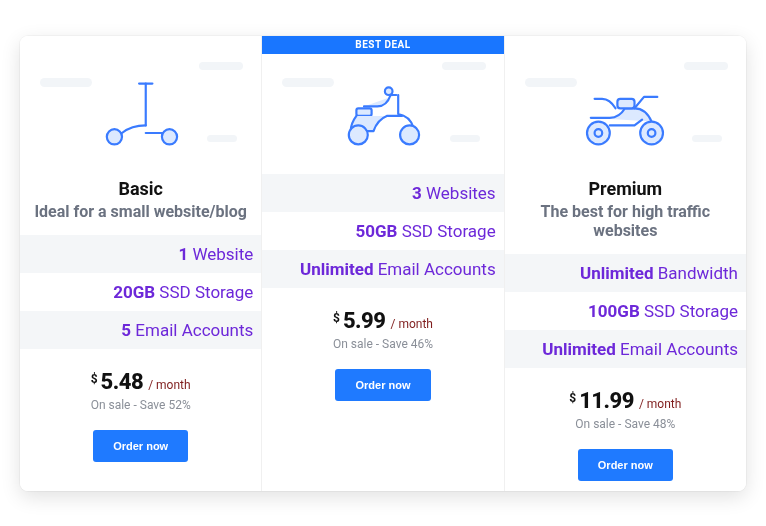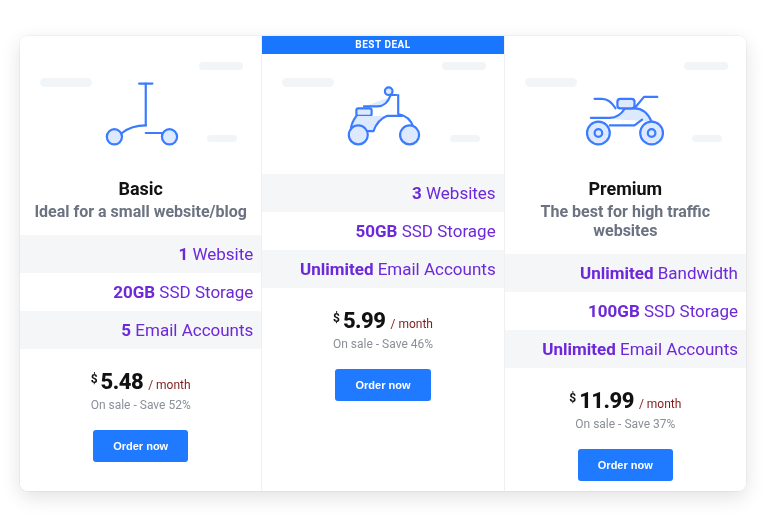--- a/index.html
+++ b/index.html
@@ -223,20 +223,20 @@
       <div class="feat"><b>Unlimited</b><span> Bandwidth</span></div>
       <div class="feat"><b>100GB</b><span> SSD Storage</span></div>
       <div class="feat"><b>Unlimited</b><span> Email Accounts</span></div>
     </div>
     <div class="price-block">
       <div class="price-line">
         <span class="cur">$</span>
         <span class="amt">11.99</span>
         <span class="per">/ month</span>
       </div>
-      <div class="sale">On sale - Save 37%</div>
+      <div class="sale">On sale - Save 48%</div>
     </div>
     <div class="cta-wrap">
       <button class="cta">Order now</button>
     </div>
   </div>
 
 </div>
 
 </body></html>

